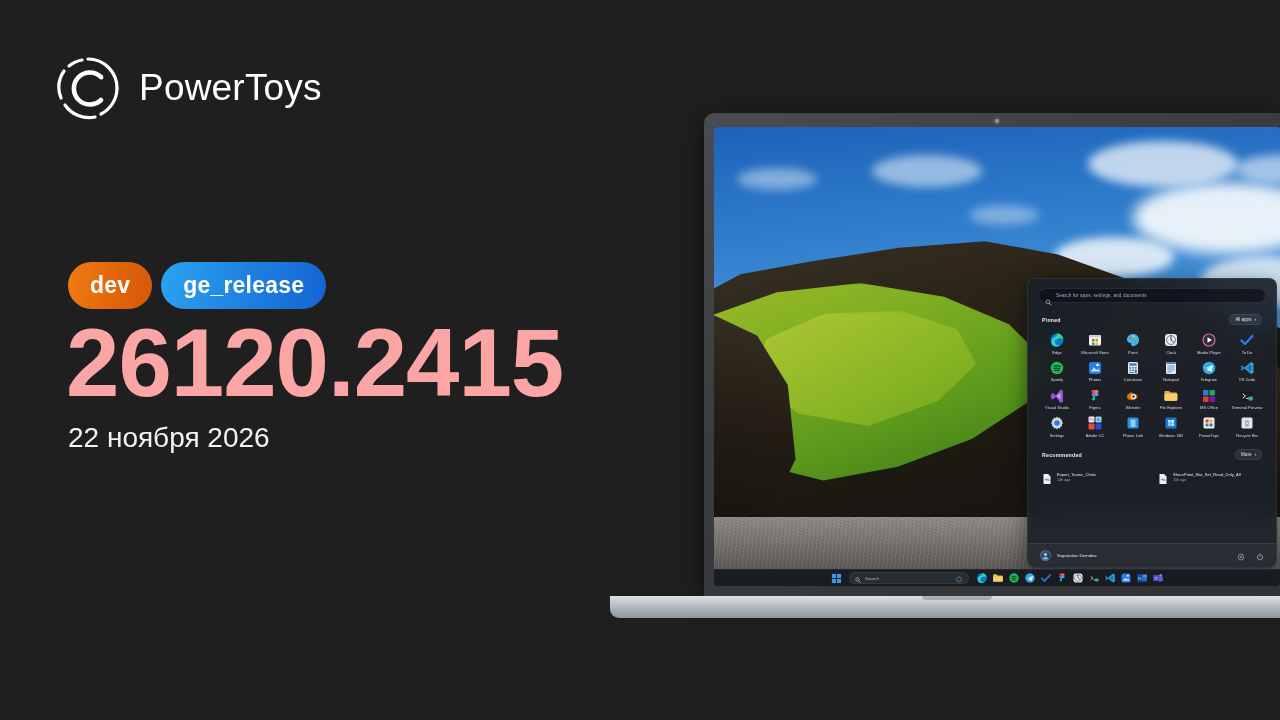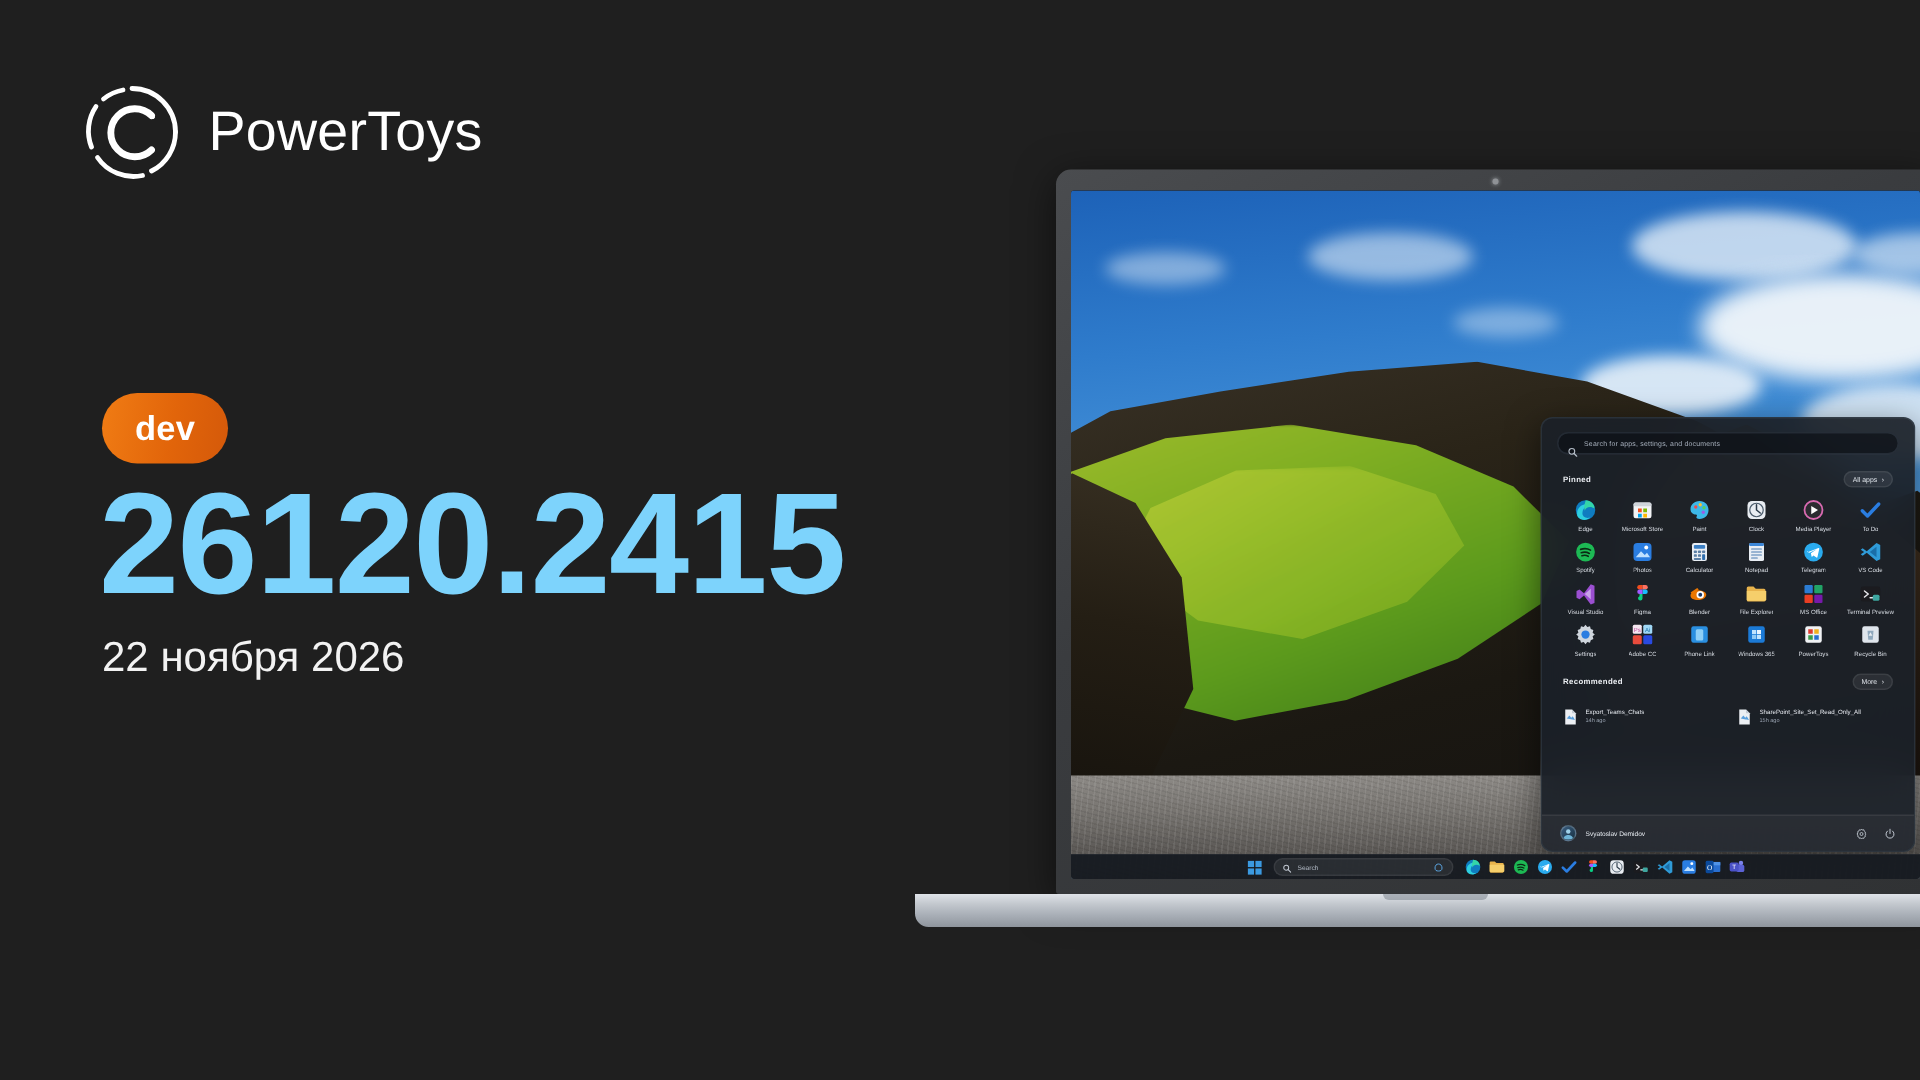--- a/index.html
+++ b/index.html
@@ -20,21 +20,21 @@
   .badges { position:absolute; left:68px; top:262px; display:flex; gap:9px; }
   .badge {
     height:47px; border-radius:24px; display:flex; align-items:center; justify-content:center;
     padding:0 22px; font-size:23px; font-weight:700; color:#fff; letter-spacing:.2px;
   }
   .badge-dev { background:linear-gradient(100deg,#f07c14 0%, #e2650a 55%, #d4590a 100%); }
   .badge-rel { background:linear-gradient(100deg,#2aa3f0 0%, #1e7fe0 55%, #1464d4 100%); }
 
   .build-number {
     position:absolute; left:66px; top:315px;
-    font-size:96px; font-weight:700; color:#7dd3fc; letter-spacing:-1px; line-height:1;
+    font-size:96px; font-weight:700; color:#fca5a5; letter-spacing:-1px; line-height:1;
   }
   .build-date {
     position:absolute; left:68px; top:422px;
     font-size:28px; font-weight:400; color:#f2f2f2;
   }
 
   
   .laptop { position:absolute; left:704px; top:113px; width:600px; height:512px; }
   .laptop-lid {
     position:absolute; left:0; top:0; width:586px; height:483px;
@@ -209,20 +209,21 @@
         <path d="M47 23 A16 16 0 0 0 21 25" stroke-width="2.6"></path>
         <path d="M46 45 A16 16 0 1 1 46 22" stroke-width="4.6"></path>
       </g>
     </svg>
   </div>
   <div class="brand-name">PowerToys</div>
 </div>
 
 <div class="badges">
   <div class="badge badge-dev">dev</div>
+  <div class="badge badge-rel">ge_release</div>
 </div>
 
 <div class="build-number">26120.2415</div>
 <div class="build-date">22 ноября 2026</div>
 
 <div class="laptop">
   <div class="laptop-lid">
     <div class="webcam"></div>
     <div class="screen">
 

